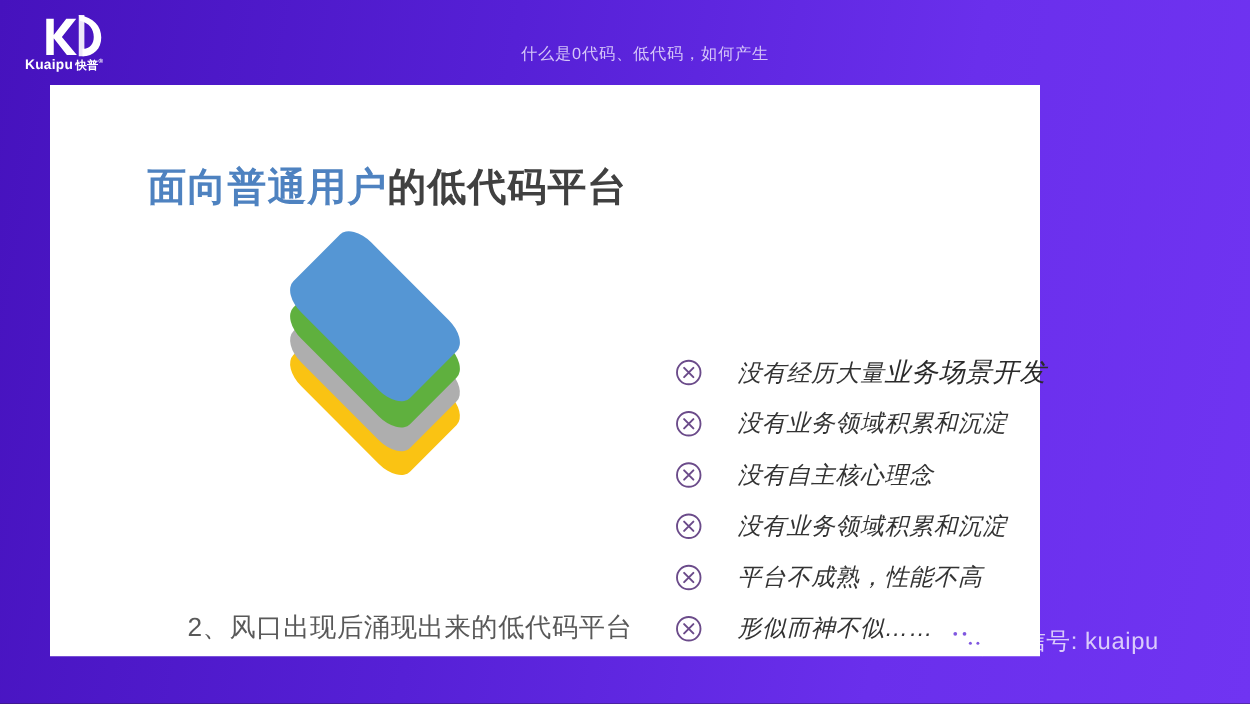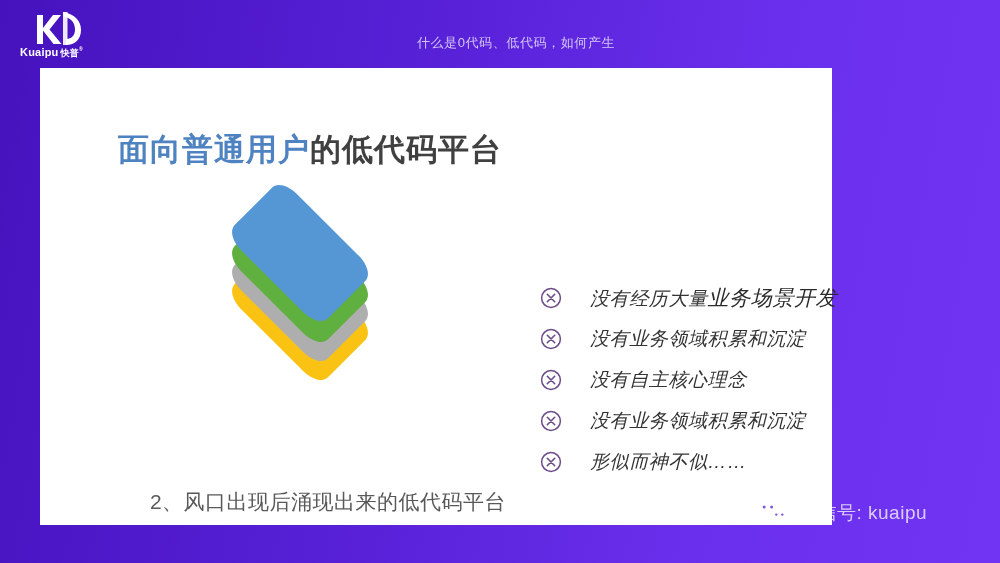--- a/index.html
+++ b/index.html
@@ -249,20 +249,29 @@
       <div class="bullet-row">
         <span class="bullet-icon">
           <svg viewBox="0 0 22 22" width="22" height="22" aria-hidden="true">
             <circle cx="11" cy="11" r="9.4" fill="none" stroke="#6b4b8a" stroke-width="1.5"></circle>
             <path d="M7.3 7.3 L14.7 14.7 M14.7 7.3 L7.3 14.7" stroke="#6b4b8a" stroke-width="1.6" stroke-linecap="round"></path>
           </svg>
         </span>
         <span class="bullet-text"><span>没有业务领域积累和沉淀</span><span class="hl"></span></span>
       </div>
 
+      <div class="bullet-row">
+        <span class="bullet-icon">
+          <svg viewBox="0 0 22 22" width="22" height="22" aria-hidden="true">
+            <circle cx="11" cy="11" r="9.4" fill="none" stroke="#6b4b8a" stroke-width="1.5"></circle>
+            <path d="M7.3 7.3 L14.7 14.7 M14.7 7.3 L7.3 14.7" stroke="#6b4b8a" stroke-width="1.6" stroke-linecap="round"></path>
+          </svg>
+        </span>
+        <span class="bullet-text"><span>平台不成熟，性能不高</span><span class="hl"></span></span>
+      </div>
 
       <div class="bullet-row">
         <span class="bullet-icon">
           <svg viewBox="0 0 22 22" width="22" height="22" aria-hidden="true">
             <circle cx="11" cy="11" r="9.4" fill="none" stroke="#6b4b8a" stroke-width="1.5"></circle>
             <path d="M7.3 7.3 L14.7 14.7 M14.7 7.3 L7.3 14.7" stroke="#6b4b8a" stroke-width="1.6" stroke-linecap="round"></path>
           </svg>
         </span>
         <span class="bullet-text"><span>形似而神不似……</span><span class="hl"></span></span>
       </div>

